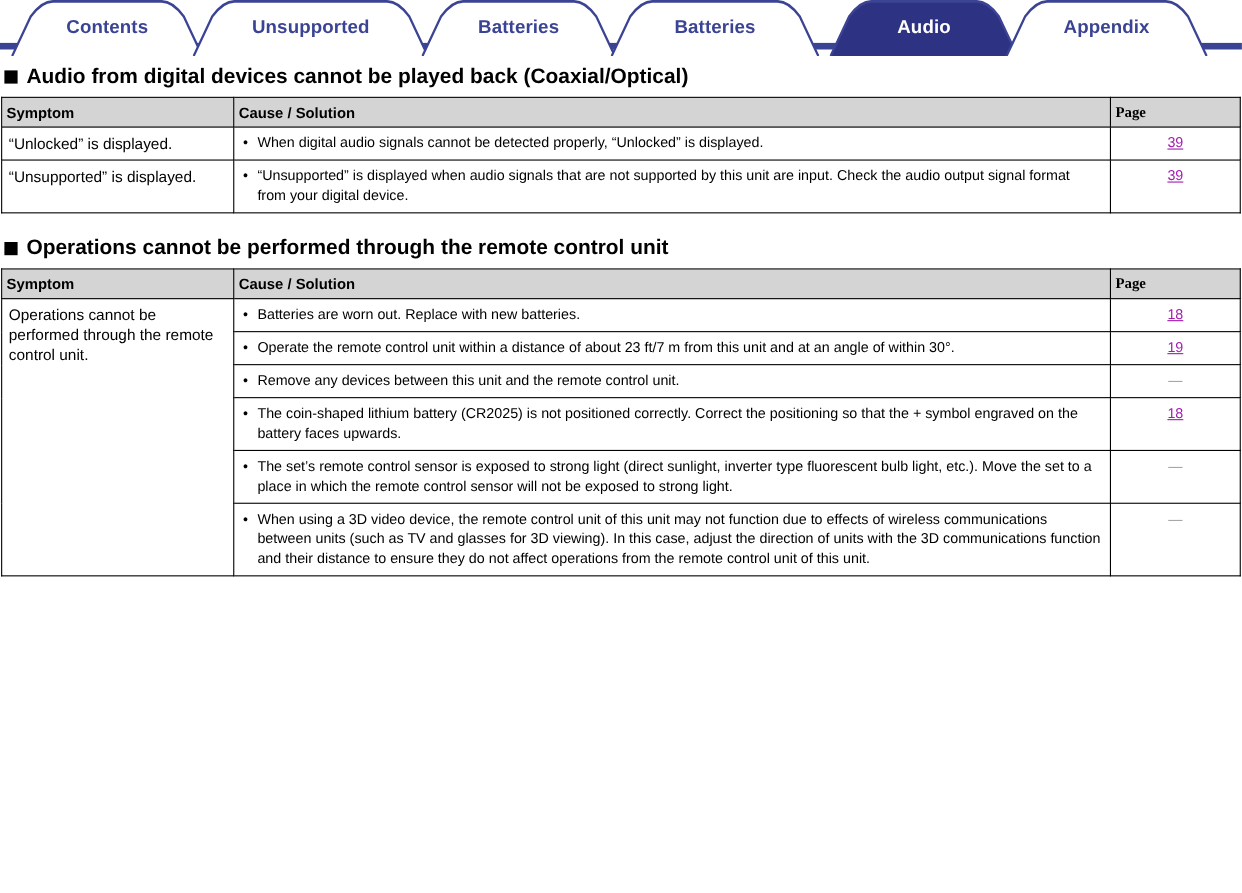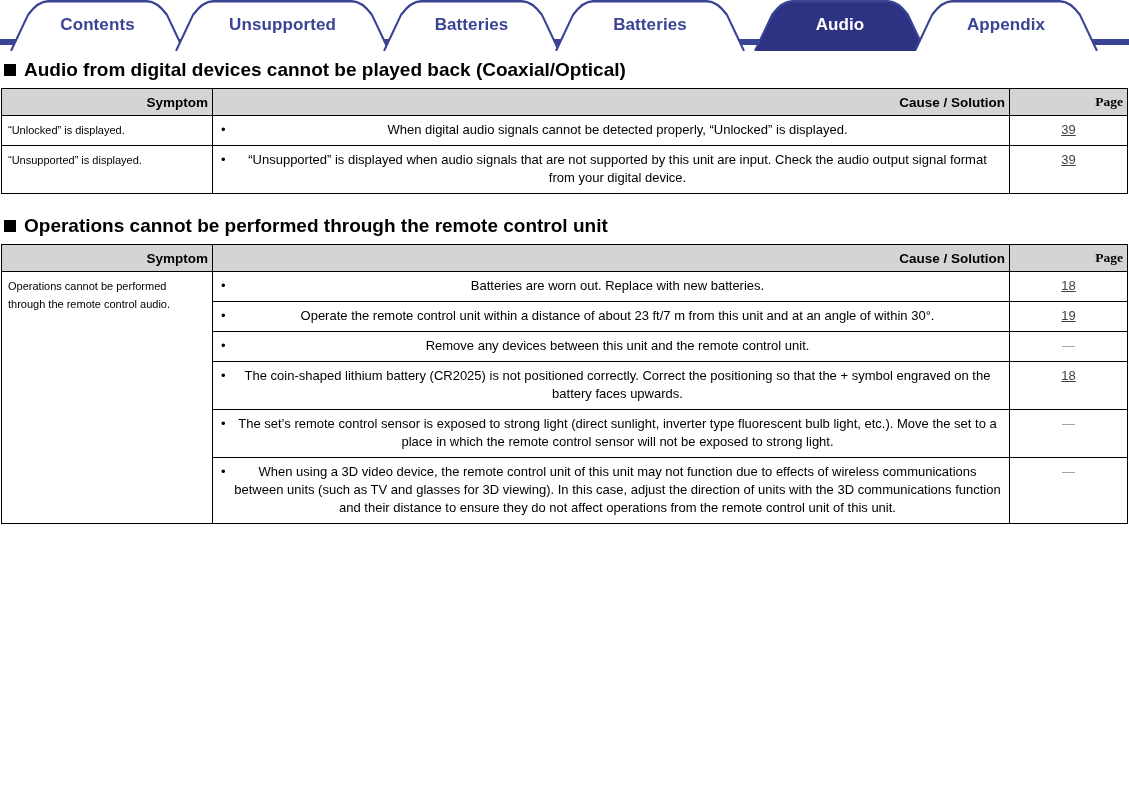--- a/index.html
+++ b/index.html
@@ -96,65 +96,64 @@
   table.tbl th,
   table.tbl td {
     border: 1px solid #000000;
     vertical-align: top;
     box-sizing: border-box;
   }
   table.tbl thead th {
     background: #d4d4d4;
     font-size: 13.5px;
     font-weight: bold;
-    text-align: right;
+    text-align: left;
     padding: 5px 4px 5px 4px;
     vertical-align: middle;
     height: 26px;
   }
   .col-sym  { width: 211px; }
   .col-page { width: 118px; font-family: Liberation Serif, serif; }
 
   td.sym {
-    font-size: 11px;
+    font-size: 14px;
     line-height: 18px;
     padding: 5px 6px 6px 6px;
   }
   td.cause {
     font-size: 13px;
     line-height: 18px;
     padding: 5px 8px 6px 8px;
   }
   td.page {
     font-size: 13px;
     text-align: center;
     padding: 5px 4px 6px 4px;
     line-height: 18px;
   }
   .pagelink {
     text-decoration: underline;
-    color: #404040;
+    color: #a21caf;
   }
   .pagedash {
     color: #9a9a9a;
   }
   .bullet-row {
     display: flex;
     align-items: flex-start;
   }
   .bullet-dot {
     flex: none;
     width: 11px;
     font-size: 13px;
     line-height: 18px;
     margin-right: 2px;
   }
   .bullet-text {
     flex: 1 1 auto;
-    text-align: center;
   }
 
   .gap { height: 20px; }
 
   
   .footer {
     position: absolute;
     left: 0;
     bottom: 0;
     width: 1129px;
@@ -251,21 +250,21 @@
       <table class="tbl">
         <thead>
           <tr>
             <th class="col-sym">Symptom</th>
             <th class="col-cause">Cause / Solution</th>
             <th class="col-page">Page</th>
           </tr>
         </thead>
         <tbody>
           <tr>
-            <td class="sym" rowspan="6">Operations cannot be performed through the remote control audio.</td>
+            <td class="sym" rowspan="6">Operations cannot be performed through the remote control unit.</td>
             <td class="cause">
               <div class="bullet-row">
                 <span class="bullet-dot">•</span>
                 <span class="bullet-text">Batteries are worn out. Replace with new batteries.</span>
               </div>
             </td>
             <td class="page"><span class="pagelink">18</span></td>
           </tr>
           <tr>
             <td class="cause">

